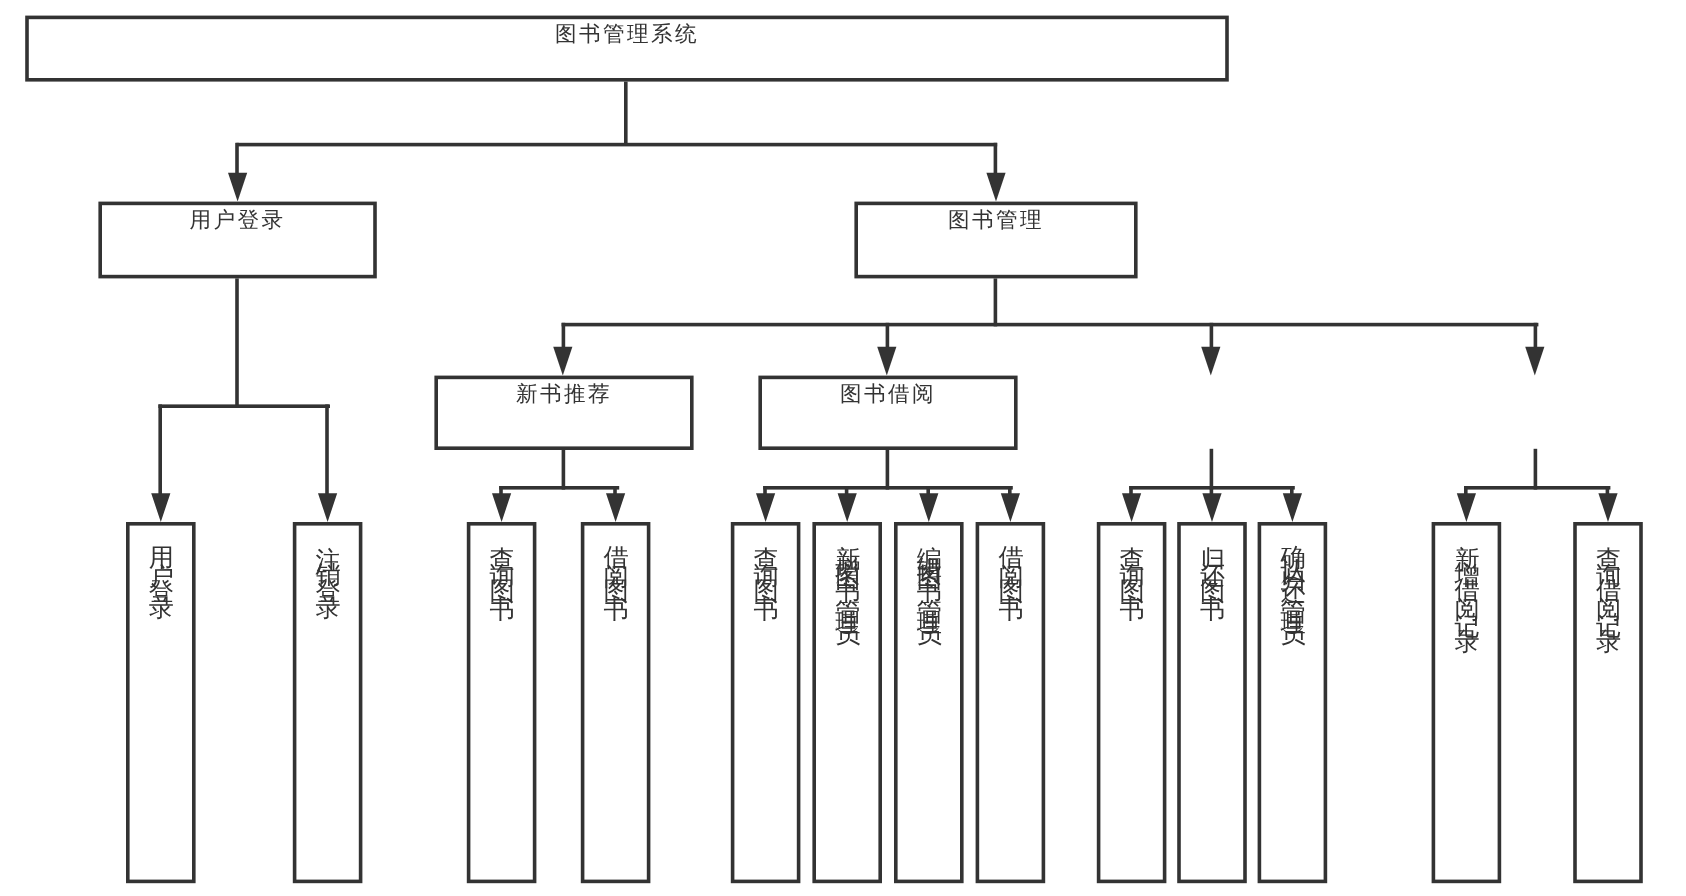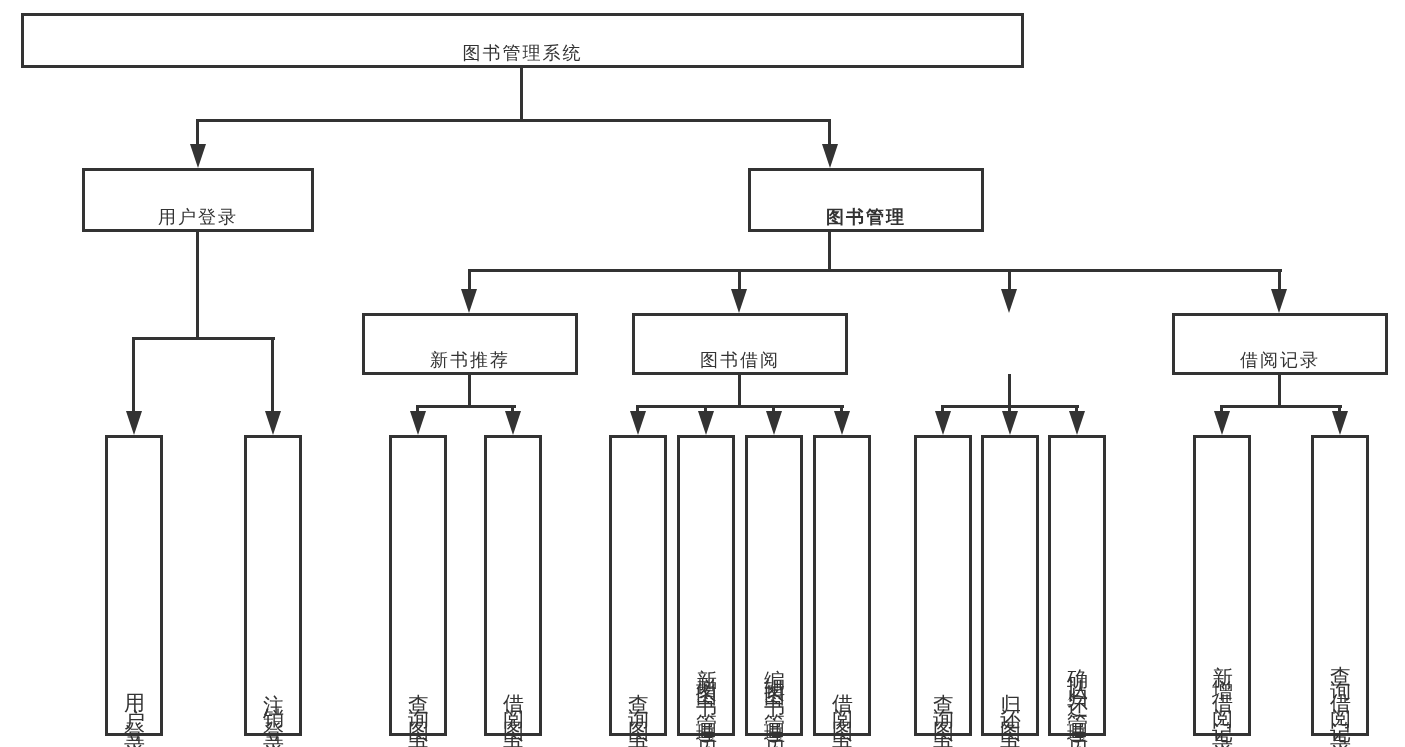--- a/index.html
+++ b/index.html
@@ -3,21 +3,21 @@
 <meta charset="utf-8">
 <style>
   html,body{margin:0;padding:0;background:#ffffff;}
   .canvas{
     position:relative;width:1405px;height:747px;background:#ffffff;
     font-family:"DejaVu Sans","Liberation Sans",sans-serif;
     color:#333333;overflow:hidden;
   }
   .node{
     position:absolute;background:#ffffff;border:3px solid #333333;
-    box-sizing:border-box;display:flex;align-items:flex-end;justify-content:center;
+    box-sizing:border-box;display:flex;align-items:flex-start;justify-content:center;
     z-index:2;
   }
   .node.h .label{font-size:18px;letter-spacing:2px;white-space:nowrap;}
   .node.v .label{
     writing-mode:vertical-rl;text-orientation:mixed;
     font-size:21px;letter-spacing:14px;line-height:1;
   }
   .node.v .label.tight{font-size:21px;letter-spacing:9px;}
   .line{position:absolute;background:#333333;z-index:1;}
   .arrow{
@@ -43,21 +43,21 @@
   <div class="line" style="left:520px;top:67px;width:3px;height:53px;"></div>
   <div class="line" style="left:197px;top:119px;width:634px;height:3px;"></div>
   <div class="line" style="left:196px;top:119px;width:3px;height:27px;"></div>
   <div class="arrow" style="left:190px;top:144px;"></div>
   <div class="line" style="left:828px;top:119px;width:3px;height:27px;"></div>
   <div class="arrow" style="left:822px;top:144px;"></div>
 
   <div class="node h" style="left:82px;top:168px;width:232px;height:64px;">
     <span class="label">用户登录</span>
   </div>
-  <div class="node h" style="left:748px;top:168px;width:236px;height:64px;font-weight:bold;">
+  <div class="node h" style="left:712px;top:168px;width:236px;height:64px;">
     <span class="label">图书管理</span>
   </div>
 
   <div class="line" style="left:196px;top:231px;width:3px;height:109px;"></div>
   <div class="line" style="left:132px;top:337px;width:143px;height:3px;"></div>
   <div class="line" style="left:132px;top:337px;width:3px;height:76px;"></div>
   <div class="arrow" style="left:126px;top:411px;"></div>
   <div class="line" style="left:271px;top:337px;width:3px;height:76px;"></div>
   <div class="arrow" style="left:265px;top:411px;"></div>
 
@@ -70,23 +70,20 @@
   <div class="line" style="left:1008px;top:269px;width:3px;height:22px;"></div>
   <div class="arrow" style="left:1001px;top:289px;"></div>
   <div class="line" style="left:1278px;top:269px;width:3px;height:22px;"></div>
   <div class="arrow" style="left:1271px;top:289px;"></div>
 
   <div class="node h" style="left:632px;top:313px;width:216px;height:62px;">
     <span class="label">图书借阅</span>
   </div>
   <div class="node h" style="left:362px;top:313px;width:216px;height:62px;">
     <span class="label">新书推荐</span>
-  </div>
-  <div class="node h" style="left:1172px;top:313px;width:216px;height:62px;">
-    <span class="label">借阅记录</span>
   </div>
 
   <div class="line" style="left:468px;top:374px;width:3px;height:34px;"></div>
   <div class="line" style="left:416px;top:405px;width:100px;height:3px;"></div>
   <div class="line" style="left:416px;top:405px;width:3px;height:9px;"></div>
   <div class="arrow" style="left:410px;top:411px;"></div>
   <div class="line" style="left:511px;top:405px;width:3px;height:9px;"></div>
   <div class="arrow" style="left:505px;top:411px;"></div>
 
   <div class="line" style="left:738px;top:374px;width:3px;height:34px;"></div>

